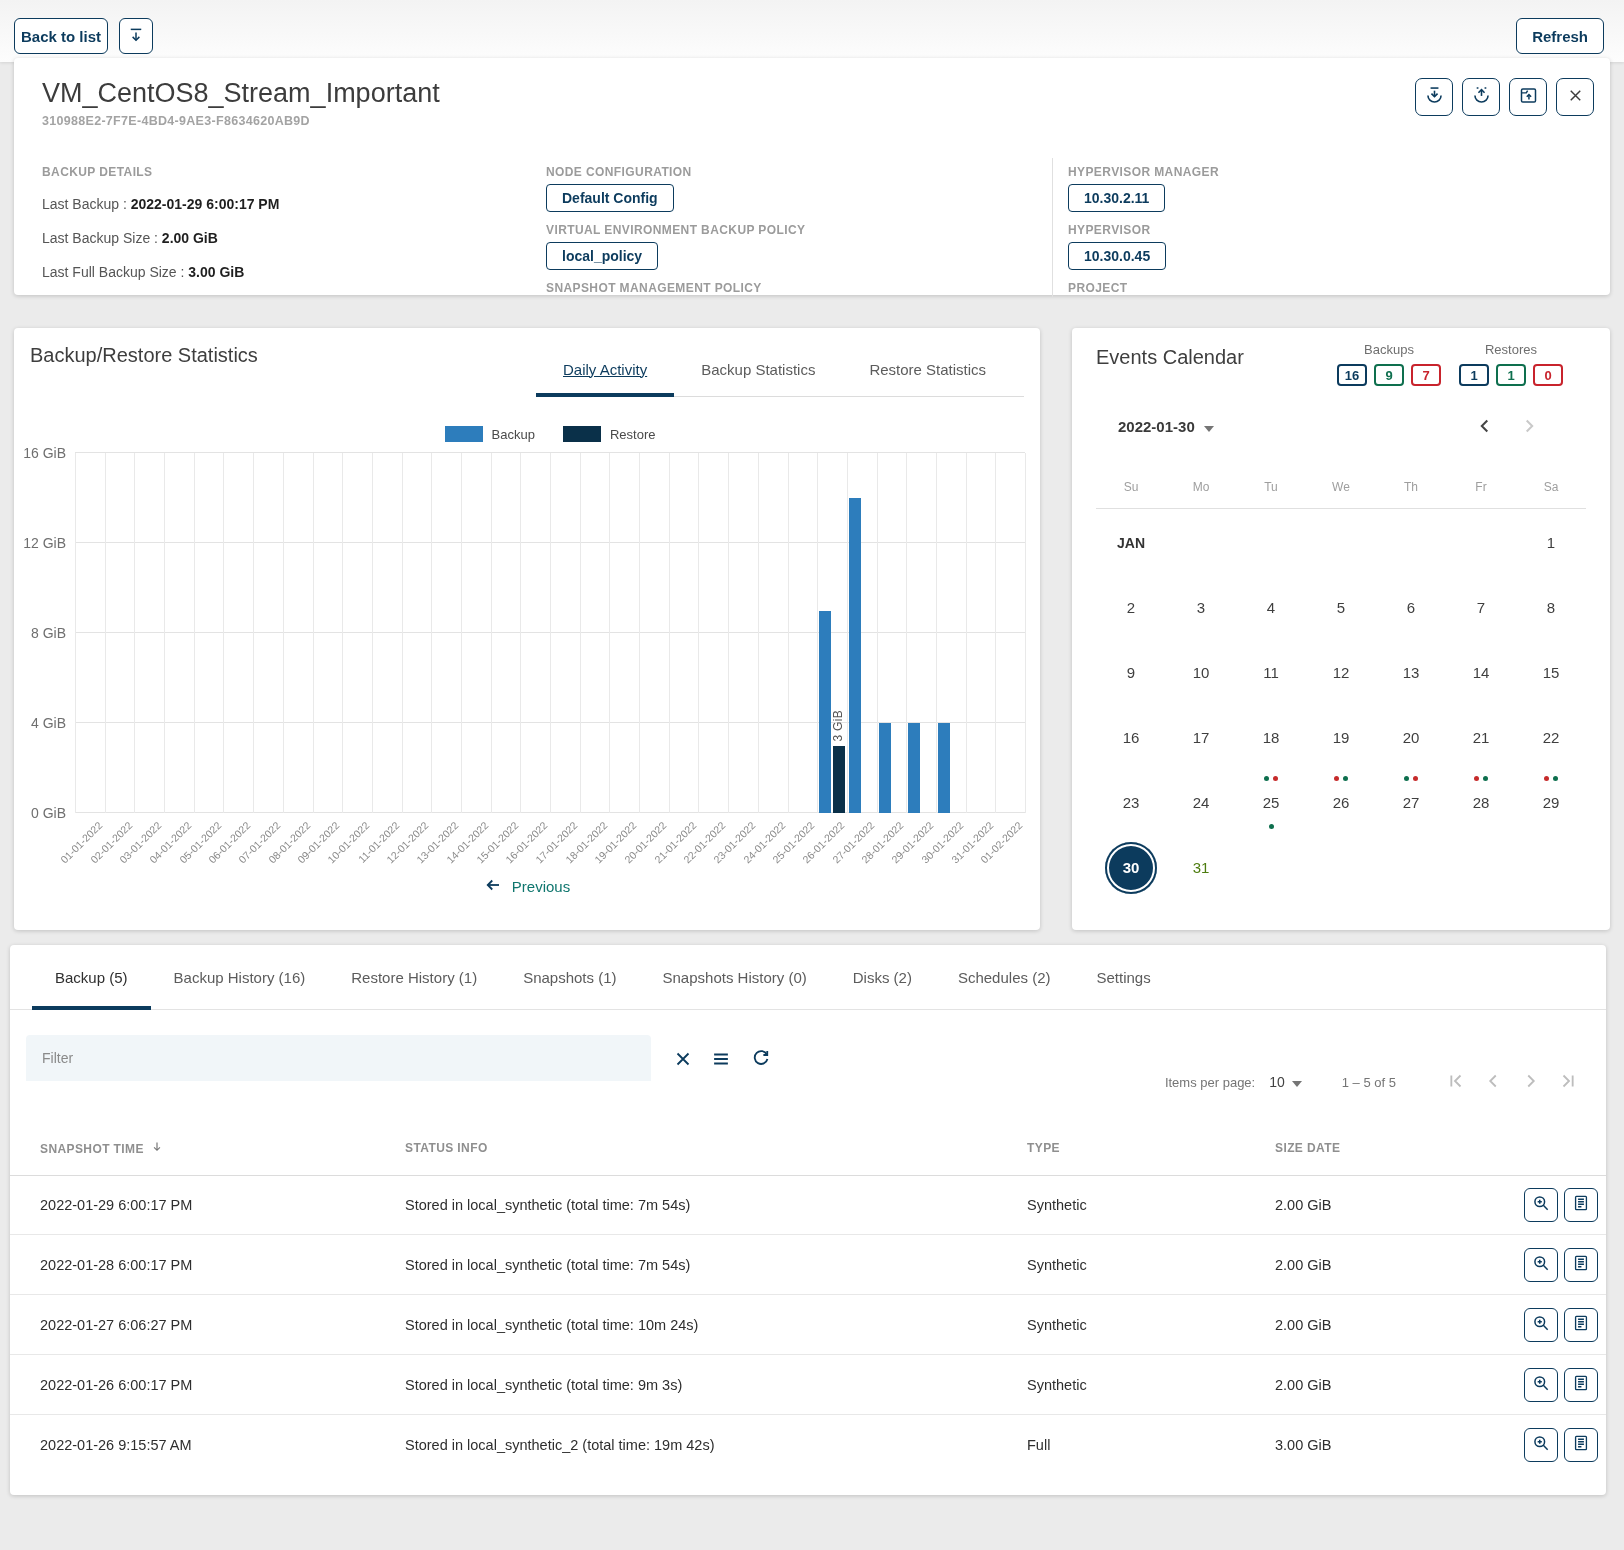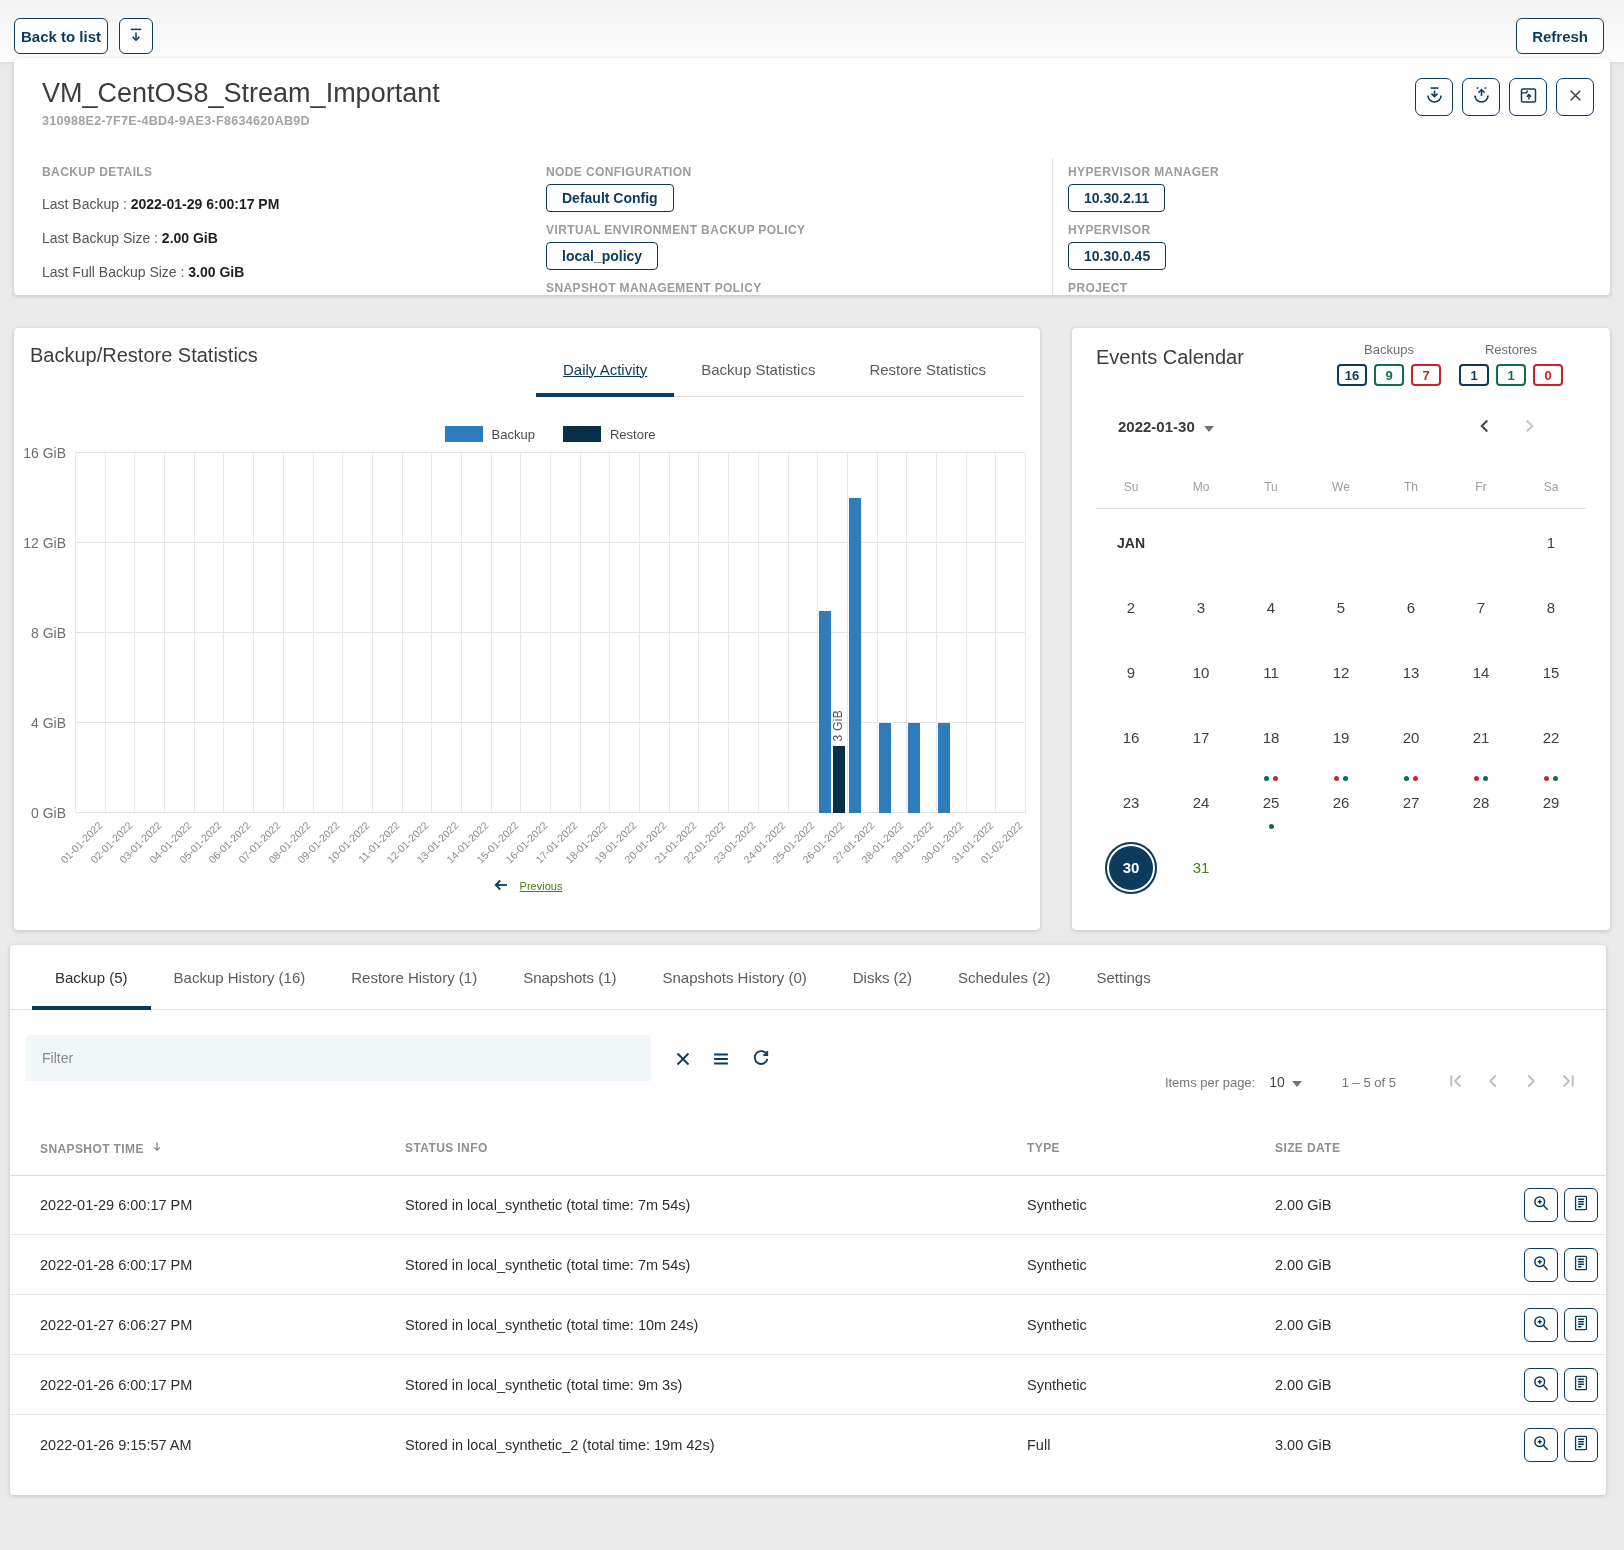--- a/index.html
+++ b/index.html
@@ -30,21 +30,21 @@
   .leg-item{display:flex;align-items:center;}
   .sw{width:38px;height:16px;margin-right:9px;display:inline-block;}
   .plot{position:absolute;left:61px;top:125px;width:950px;height:360px;}
   .gl-h{position:absolute;left:0;right:0;height:1px;background:#e3e3e3;}
   .gl-v{position:absolute;top:0;bottom:0;width:1px;background:#e9e9e9;}
   .ylab{position:absolute;left:0;width:52px;text-align:right;font-size:14px;color:#6f6f6f;}
   .bar{position:absolute;bottom:0;width:12px;}
   .xlabels{position:absolute;left:61px;top:491px;width:950px;height:72px;}
   .xlab{position:absolute;top:0;width:72px;text-align:right;font-size:10.5px;color:#8a8a8a;white-space:nowrap;transform:rotate(-45deg);transform-origin:100% 0;}
   .ann{position:absolute;writing-mode:vertical-rl;transform:rotate(180deg);font-size:12px;color:#555;letter-spacing:.3px;}
-  .prev{position:absolute;left:0;right:0;top:548px;display:flex;justify-content:center;align-items:center;gap:10px;font-size:11px;color:#4d7c0f;cursor:pointer;text-decoration:underline;}
+  .prev{position:absolute;left:0;right:0;top:548px;display:flex;justify-content:center;align-items:center;gap:10px;font-size:15px;color:#0f766e;cursor:pointer;}
   
   .cal-title{position:absolute;left:24px;top:18px;font-size:20px;color:#3e3e3e;}
   .cnt-group{position:absolute;top:14px;width:118px;display:flex;flex-direction:column;align-items:center;gap:7px;}
   .cnt-label{font-size:13px;color:#6f6f6f;}
   .cnt-row{display:flex;gap:7px;}
   .cnt{min-width:30px;height:22px;border:2px solid;border-radius:4px;display:flex;align-items:center;justify-content:center;font-size:13px;font-weight:bold;box-sizing:border-box;padding:0 5px;}
   .c-navy{color:#0c3b5d;border-color:#0c3b5d;}
   .c-green{color:#0e6f4e;border-color:#0e6f4e;}
   .c-red{color:#c8232c;border-color:#c8232c;}
   .month-sel{position:absolute;left:46px;top:90px;display:flex;align-items:center;gap:9px;font-size:15px;font-weight:bold;color:#3a3a3a;cursor:pointer;}

